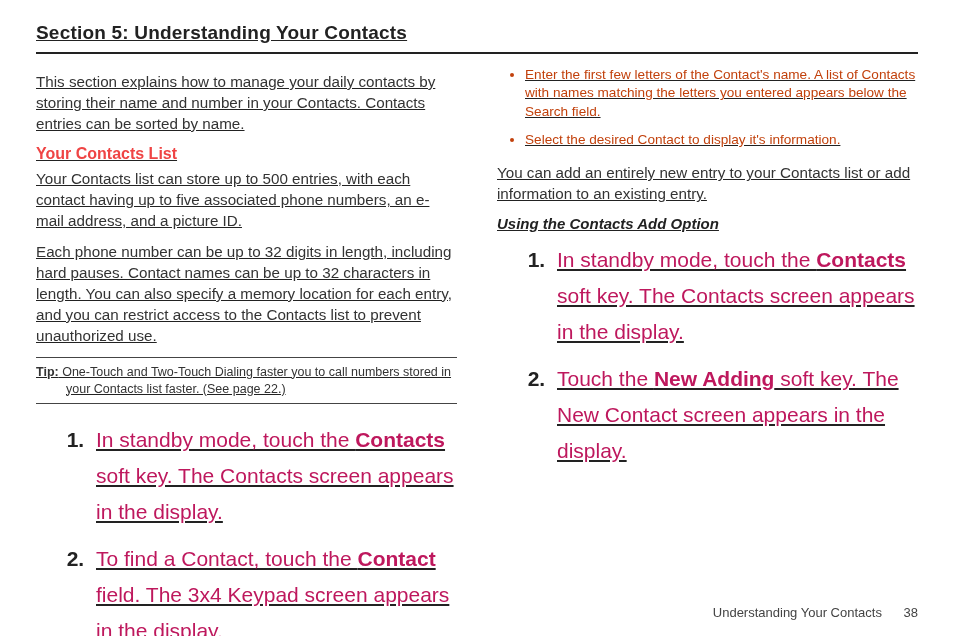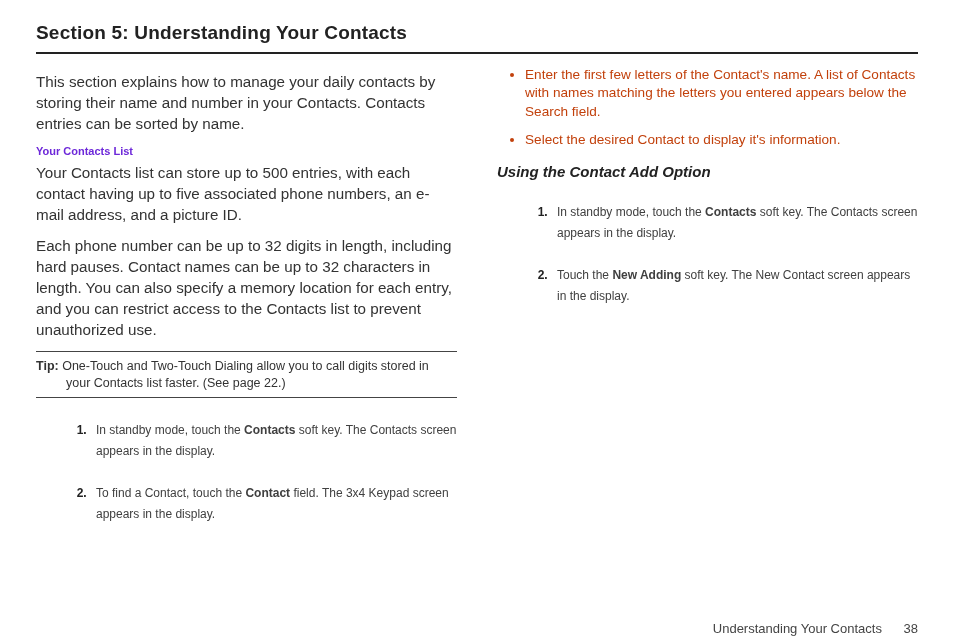--- a/index.html
+++ b/index.html
@@ -10,20 +10,21 @@
     background: #ffffff;
     font-family: Arial, Helvetica, sans-serif;
     color: #222222;
   }
   .page {
     box-sizing: border-box;
     width: 954px;
     height: 636px;
     padding: 18px 36px 4px 36px;
     position: relative;
+    text-decoration: underline;
   }
   .section-title {
     font-family: Arial, Helvetica, sans-serif;
     font-weight: 900;
     font-size: 19px;
     letter-spacing: 0.2px;
     color: #222;
     padding: 4px 0 8px 0;
     margin: 0 0 12px 0;
     border-bottom: 2px solid #222;
@@ -40,22 +41,22 @@
     line-height: 1.38;
     color: #333;
     margin: 6px 0 10px 0;
     font-family: Arial, Helvetica, sans-serif;
     font-weight: 400;
   }
   .indent1 { margin-left: 12px; }
   .h2 {
     font-family: Arial, Helvetica, sans-serif;
     font-weight: 900;
-    font-size: 11px;
-    color: #6d28d9;
+    font-size: 16px;
+    color: #ef4444;
     margin: 10px 0 6px 0;
   }
   .tip-box {
     border-top: 1px solid #444;
     border-bottom: 1px solid #444;
     padding: 6px 0;
     margin: 10px 0 18px 0;
     font-size: 12.5px;
     line-height: 1.35;
     color: #333;
@@ -74,26 +75,25 @@
     font-size: 15px;
     color: #222;
     margin: 6px 0 10px 0;
   }
   .num-list {
     list-style: decimal;
     padding-left: 54px;
     margin: 0;
   }
   .num-list li {
-    font-size: 12px;
+    font-size: 21px;
     line-height: 1.7;
-    color: #404040;
+    color: #be185d;
     margin-bottom: 12px;
     padding-left: 6px;
-    margin-top: 22px;
   }
   .num-list li::marker {
     font-weight: 700;
     color: #222;
   }
   .bold { font-weight: 700; }
   .bullets {
     list-style: disc;
     padding-left: 28px;
     margin: 0 0 14px 0;
@@ -102,21 +102,21 @@
     font-size: 13.6px;
     line-height: 1.35;
     color: #c2410c;
     margin-bottom: 10px;
     font-family: "Arial Narrow", Arial, Helvetica, sans-serif;
     font-stretch: condensed;
   }
   .footer {
     position: absolute;
     right: 36px;
-    bottom: 0;
+    bottom: 16px;
     font-size: 13px;
     color: #444;
     font-family: Arial, Helvetica, sans-serif;
   }
   .footer .footer-text { margin-right: 18px; }
 </style>
 </head>
 <body>
 
 <div class="page">
@@ -127,21 +127,21 @@
     <div class="col">
       <p class="body indent1">This section explains how to manage your daily contacts by storing their name and number in your Contacts. Contacts entries can be sorted by name.</p>
 
       <h2 class="h2">Your Contacts List</h2>
 
       <p class="body indent1">Your Contacts list can store up to 500 entries, with each contact having up to five associated phone numbers, an e-mail address, and a picture ID.</p>
 
       <p class="body indent1">Each phone number can be up to 32 digits in length, including hard pauses. Contact names can be up to 32 characters in length. You can also specify a memory location for each entry, and you can restrict access to the Contacts list to prevent unauthorized use.</p>
 
       <div class="tip-box">
-        <span class="tip-label">Tip:</span><span class="tip-text"> One-Touch and Two-Touch Dialing allow you to call digits stored in</span>
+        <span class="tip-label">Tip:</span><span class="tip-text"> One-Touch and Two-Touch Dialing faster you to call numbers stored in</span>
         <span class="tip-indent">your Contacts list faster. (See page 22.)</span>
       </div>
 
 
       <ol class="num-list">
         <li>
           <span>In standby mode, touch the </span><span class="bold">Contacts</span><span> soft key. The Contacts screen appears in the display.</span>
         </li>
         <li>
           <span>To find a Contact, touch the </span><span class="bold">Contact</span><span> field. The 3x4 Keypad screen appears in the display.</span>
@@ -149,22 +149,23 @@
       </ol>
     </div>
 
     <div class="col">
       <ul class="bullets">
         <li>Enter the first few letters of the Contact's name. A list of Contacts with names matching the letters you entered appears below the Search field.</li>
         <li>Select the desired Contact to display it's information.</li>
       </ul>
 
 
+      <p class="body indent1">You can add an entirely new entry to your Contacts list or add information to an existing entry.</p>
 
-      <h3 class="h3">Using the Contact Add Option</h3>
+      <h3 class="h3">Using the Contacts Add Option</h3>
 
       <ol class="num-list">
         <li>
           <span>In standby mode, touch the </span><span class="bold">Contacts</span><span> soft key. The Contacts screen appears in the display.</span>
         </li>
         <li>
           <span>Touch the </span><span class="bold">New Adding</span><span> soft key. The New Contact screen appears in the display.</span>
         </li>
       </ol>
     </div>

